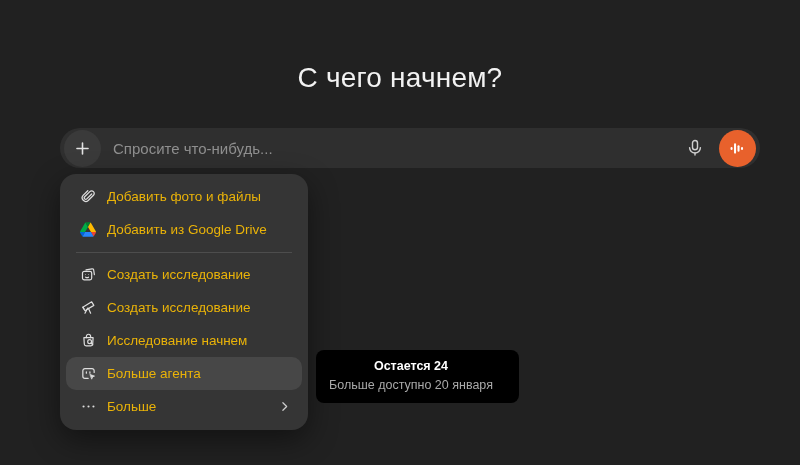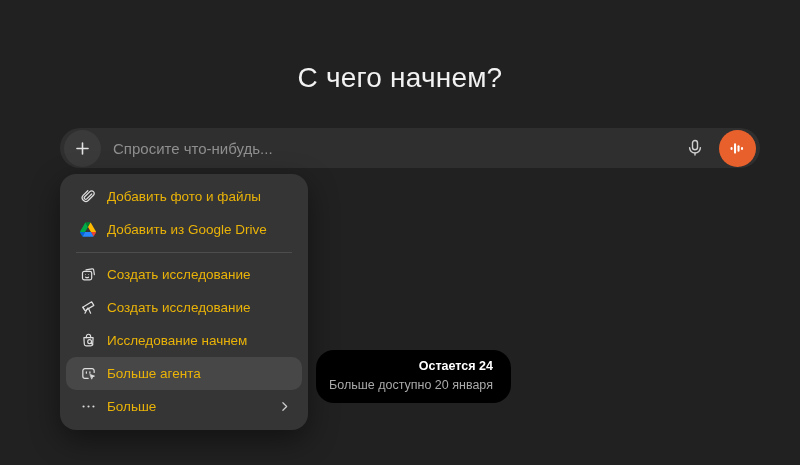--- a/index.html
+++ b/index.html
@@ -114,23 +114,23 @@
     height: 1px;
     background: #4d4d4d;
     margin: 6px 16px 5px 16px;
   }
 
   
   .tooltip {
     position: absolute;
     left: 316px; top: 350px;
     background: #000000;
-    border-radius: 18px;
-    padding: 7px 18px 8px 13px;
-    text-align: right;
+    border-radius: 8px;
+    padding: 7px 26px 8px 13px;
+    text-align: center;
     line-height: 1.5;
   }
   .tooltip .tt-title { font-size: 12.5px; font-weight: 700; color: #ffffff; }
   .tooltip .tt-subtitle { font-size: 12.5px; color: #a9a9a9; }
 
   svg { display: block; }
 </style>
 </head>
 <body>
 

